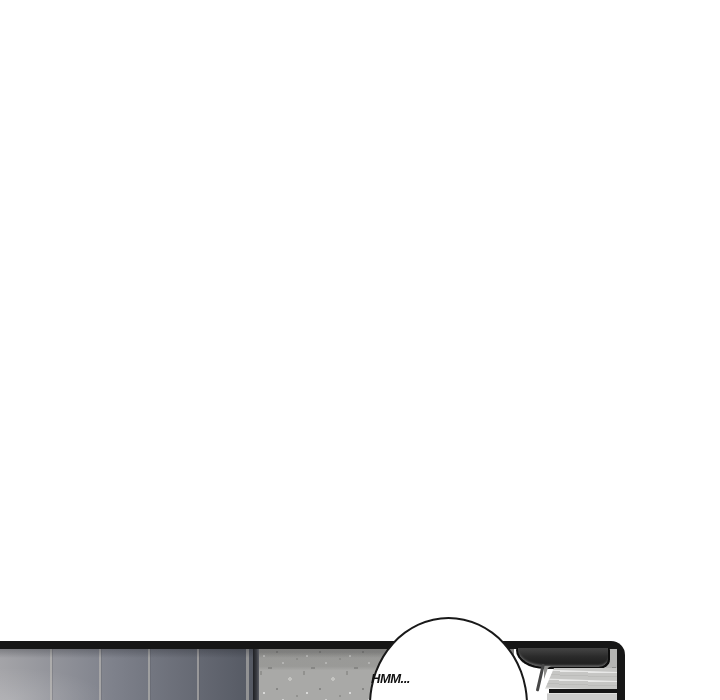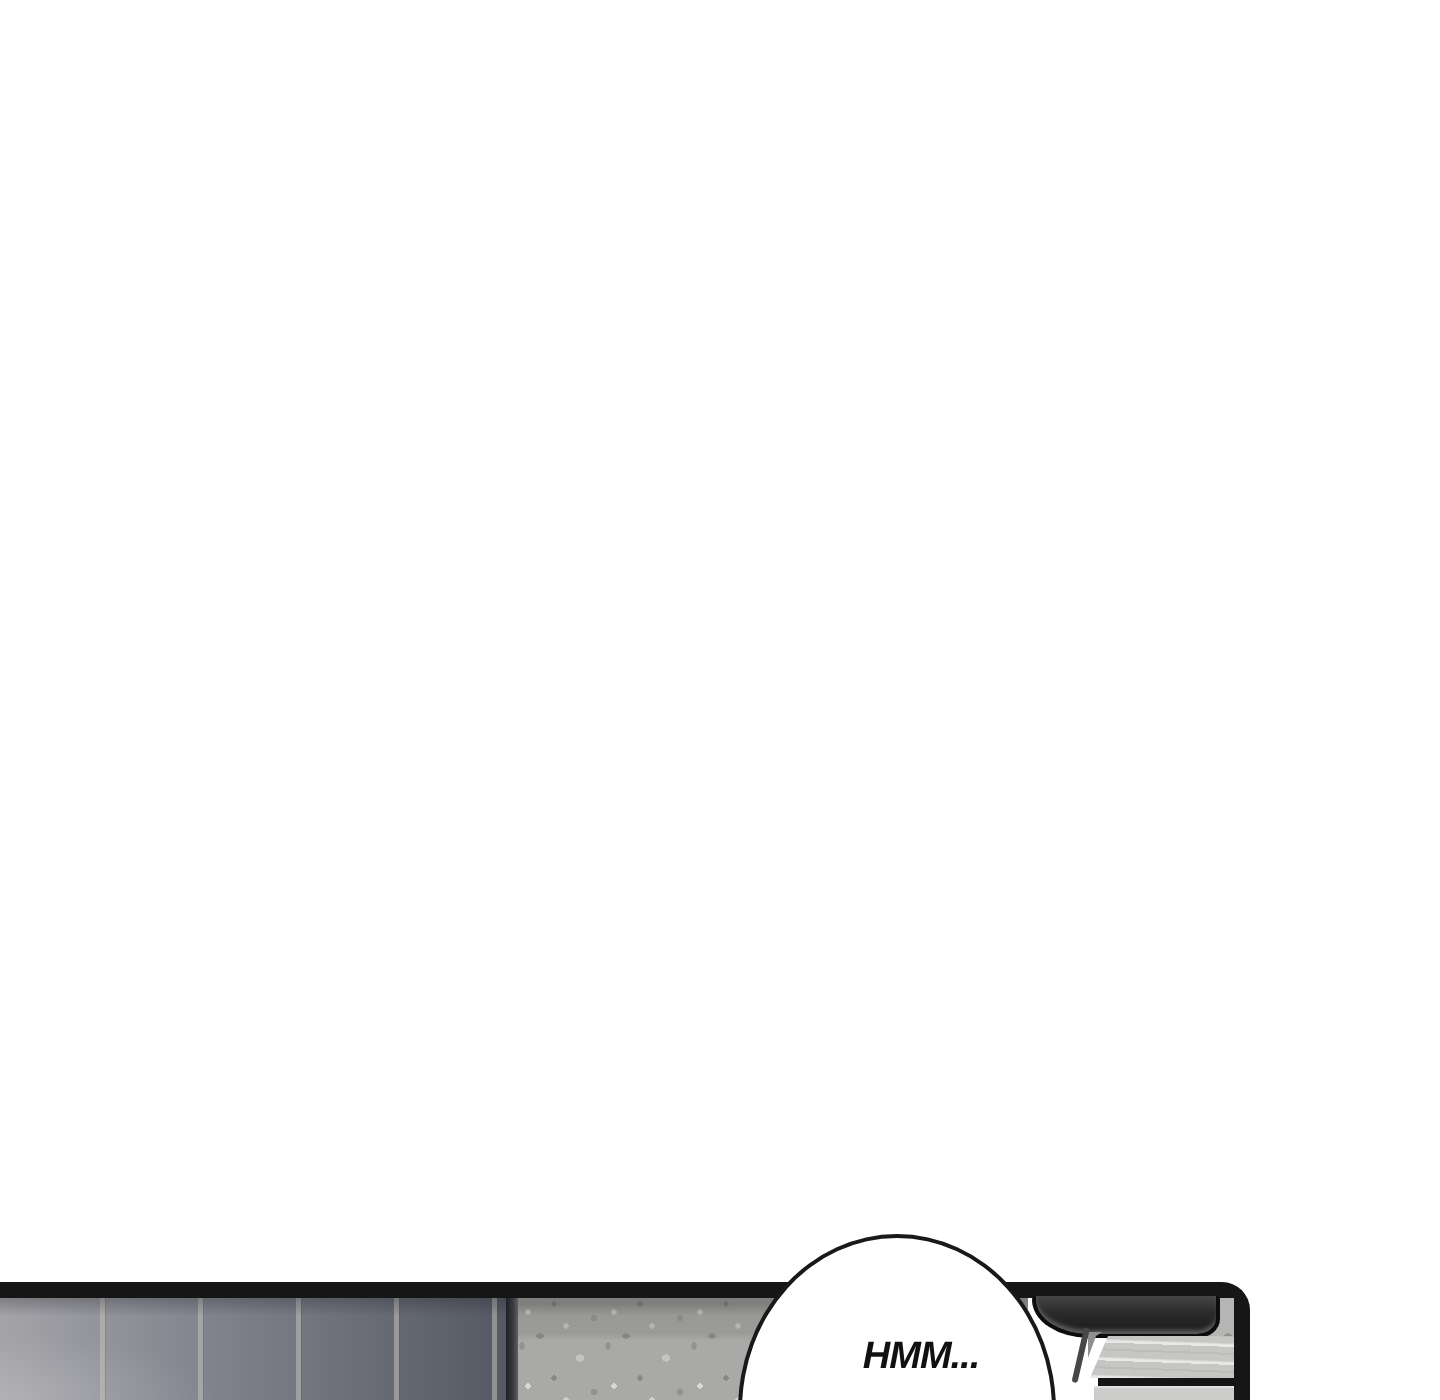--- a/index.html
+++ b/index.html
@@ -113,24 +113,23 @@
   
   .bubble{
     position:absolute;left:369px;top:617px;width:159px;height:176px;
     box-sizing:border-box;
     background:#ffffff;
     border:2px solid var(--bubble-outline);
     border-radius:50%;
     z-index:5;
   }
   .bubble-text{
-    position:absolute;left:12px;top:50px;width:100%;
-    text-align:center;
+    position:absolute;left:0;top:50px;width:100%;
     font-weight:bold;font-style:italic;
-    font-size:19px;line-height:20px;letter-spacing:-0.5px;
+    font-size:13px;line-height:20px;letter-spacing:-0.5px;
     color:var(--ink);
     white-space:nowrap;
   }
 </style>
 </head>
 <body>
 
 <div id="scene">
 
   <div class="frame">

